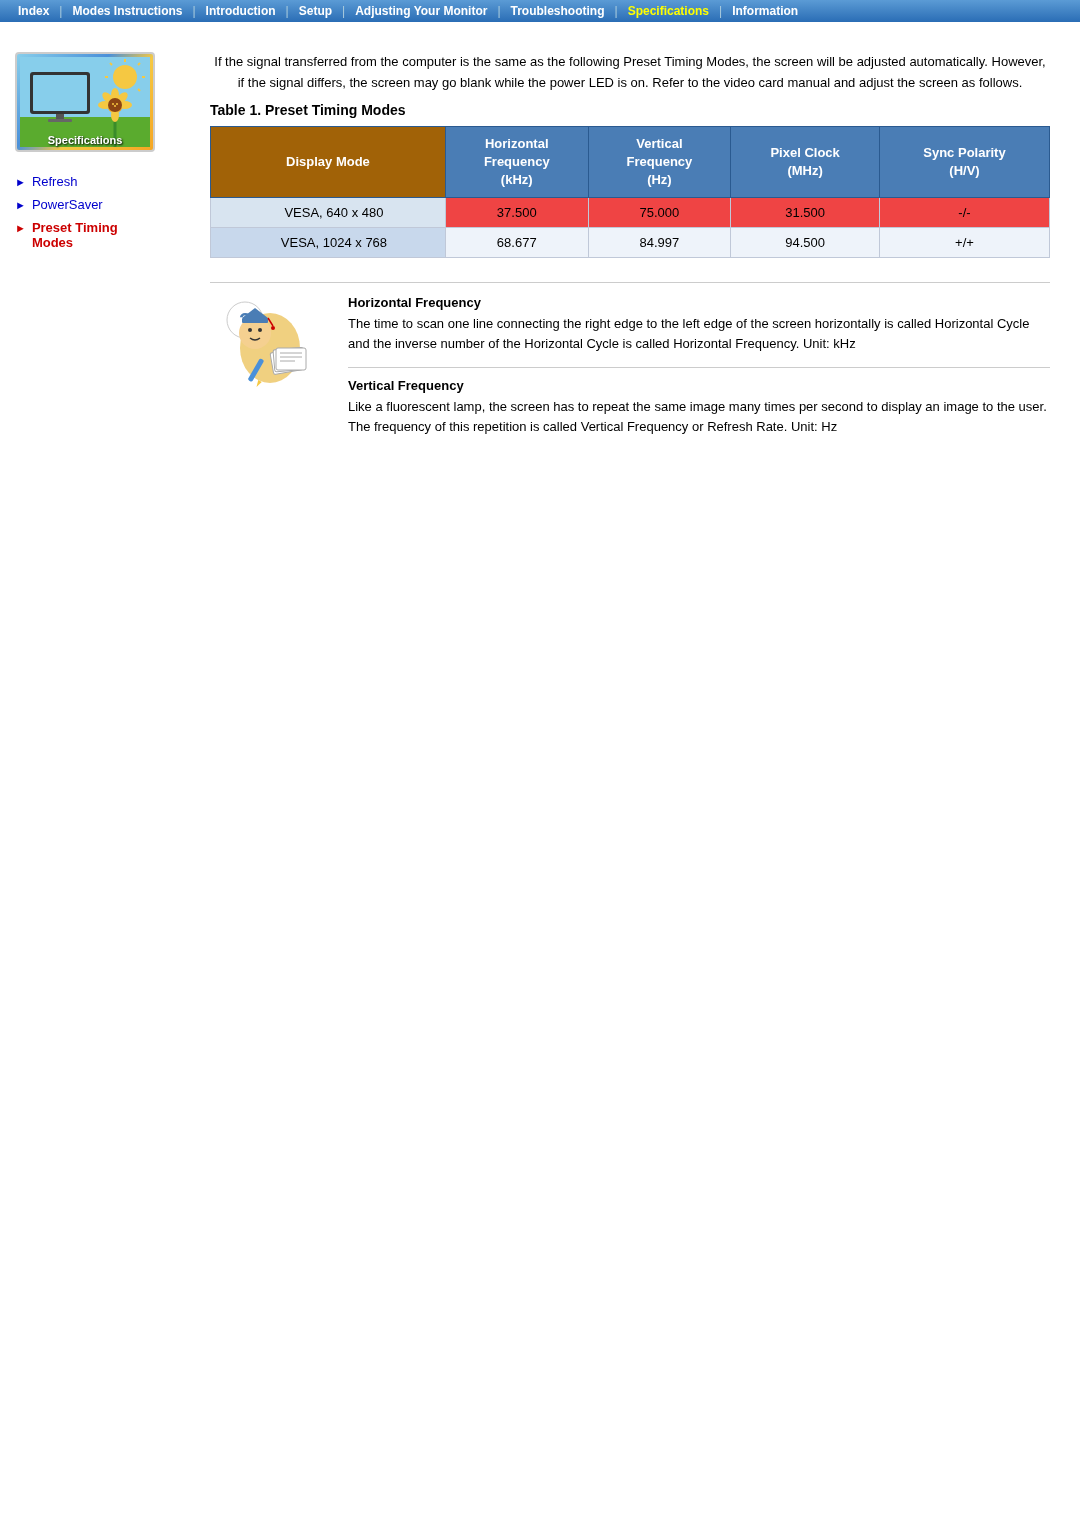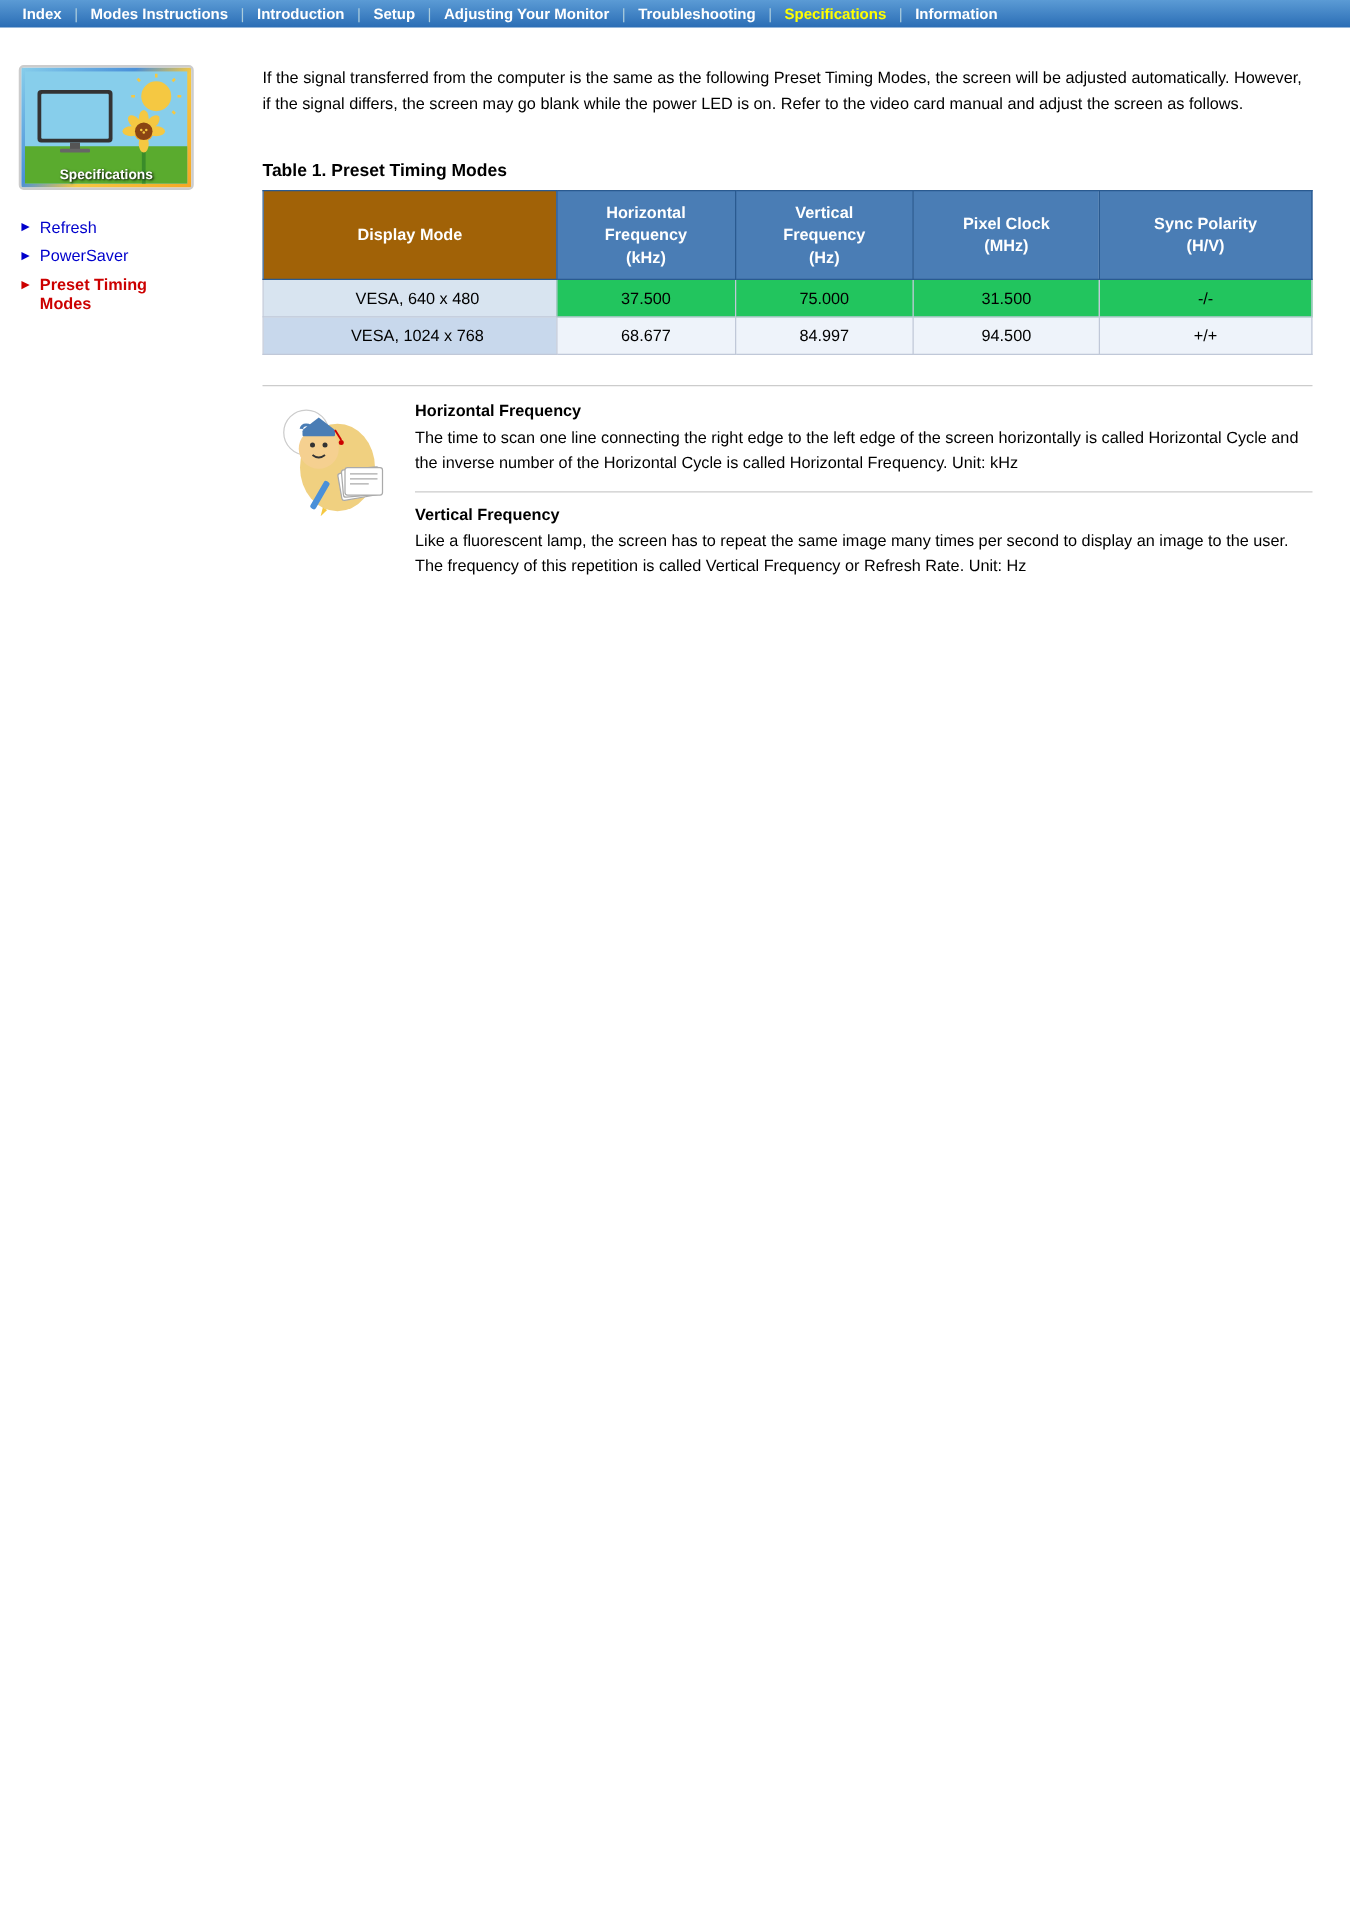--- a/index.html
+++ b/index.html
@@ -109,22 +109,23 @@
     .arrow-icon.active { color: #c00; }
 
     
     .content {
       flex: 1;
       padding: 10px 30px 20px 20px;
     }
     .intro-text {
       font-size: 13px;
       line-height: 1.6;
-      margin-bottom: 34px;
-      color: #000;
+      margin-bottom: 8px;
+      color: #000;
+      text-align: center;
     }
     .table-title {
       font-size: 14px;
       font-weight: bold;
       margin-bottom: 8px;
       color: #000;
     }
 
     
     .timing-table {
@@ -143,39 +144,39 @@
       line-height: 1.4;
     }
     .timing-table th.display-mode-header {
       background: #a16207;
       width: 28%;
     }
     .timing-table td {
       padding: 7px 10px;
       border: 1px solid #c0c8d8;
       text-align: center;
-      background: #22c55e;
+      background: #ef4444;
     }
     .timing-table td.display-mode-cell {
       text-align: center;
       background: #d8e4f0;
       font-weight: normal;
       padding-left: 22px;
     }
     .timing-table tr:nth-child(even) td {
       background: #eef3fa;
     }
     .timing-table tr:nth-child(even) td.display-mode-cell {
       background: #c8d8ec;
     }
 
     
     .info-section {
       display: flex;
-      gap: 2px;
+      gap: 18px;
       align-items: flex-start;
       border-top: 1px solid #ccc;
       padding-top: 12px;
     }
     .info-illustration {
       width: 120px;
       min-width: 120px;
       height: 100px;
       display: flex;
       align-items: center;

